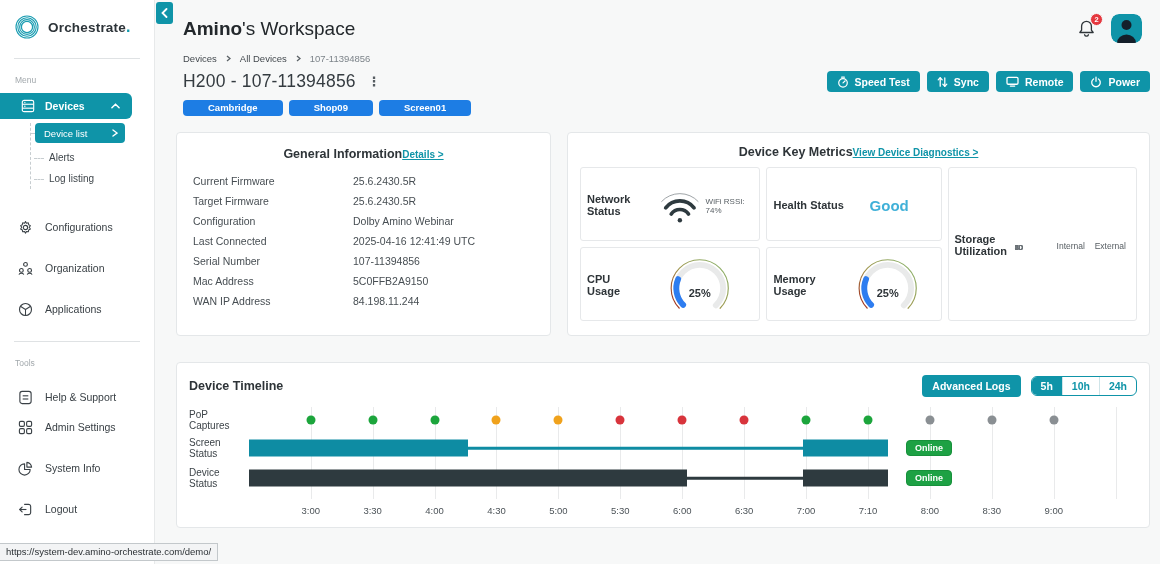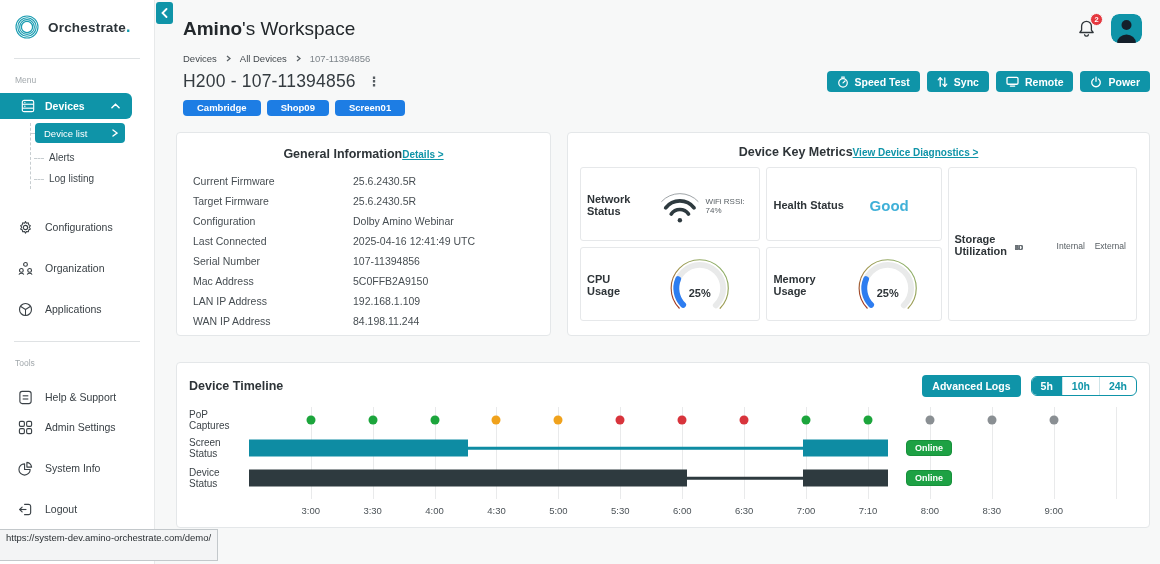--- a/index.html
+++ b/index.html
@@ -41,21 +41,21 @@
   .crumb { color:#43494e; cursor:pointer; }
   .crumb.last { color:#7d848a; cursor:default; }
 
   .title-row { display:flex; align-items:center; margin:7px 0 0 7px; }
   .device-title { font-size:17.5px; font-weight:400; color:#343b40; letter-spacing:.2px; }
   .kebab { margin-left:12px; font-family:"DejaVu Sans",sans-serif; font-size:13px; color:#565d62; font-weight:700; cursor:pointer; line-height:1; }
   .actions { margin-left:auto; display:flex; gap:7px; }
   .action-btn { display:flex; align-items:center; gap:6px; background:#0f94a8; color:#fff; border:none; border-radius:4px; height:21px; padding:0 10px; font-size:10.5px; font-weight:700; font-family:inherit; cursor:pointer; }
 
   .tags { display:flex; gap:6px; margin:8px 0 0 7px; }
-  .tag { background:#1d7de4; color:#fff; font-size:9.5px; font-weight:600; padding:2px 14px 3px; border-radius:4px; }
+  .tag { background:#1d7de4; color:#fff; font-size:9.5px; font-weight:600; padding:2px 25px 3px; border-radius:4px; }
 
   .cards-row { display:flex; gap:16px; margin-top:16px; }
   .card { background:#fff; border:1px solid #e4e7e9; border-radius:4px; }
   .card-head { display:flex; align-items:center; justify-content:center; }
   .card-title { font-size:12.5px; font-weight:700; color:#2e3438; }
   .tlink { font-size:10px; font-weight:600; color:#0f94a8; text-decoration:underline; cursor:pointer; }
 
   .gi-card { width:375px; height:204px; padding:14px 16px; }
   .gi-rows { margin-top:10px; }
   .gi-row { display:flex; height:20px; align-items:center; font-size:10.5px; color:#474e53; }
@@ -98,21 +98,21 @@
   .tl-track { flex:1; position:relative; height:100%; margin-right:6px; }
   .tl-dot { position:absolute; top:50%; width:9px; height:9px; border-radius:50%; transform:translate(-50%,-50%); }
   .dot-green { background:#1ca53c; } .dot-amber { background:#f0a21c; }
   .dot-red { background:#d8343c; }  .dot-gray { background:#8a8f93; }
   .tl-seg-thick { position:absolute; top:50%; height:17px; transform:translateY(-50%); }
   .tl-seg-thin { position:absolute; top:50%; height:2.5px; transform:translateY(-50%); }
   .tl-badge { position:absolute; left:74.5%; top:50%; transform:translateY(-50%); background:#1da144; border:1px solid #17913b; color:#fff; font-size:9px; font-weight:600; border-radius:4px; padding:2px 8px; }
   .tl-axis { position:relative; margin:12px 6px 0 60px; height:13px; }
   .tl-axis span { position:absolute; transform:translateX(-50%); font-size:9.5px; color:#4b5257; }
 
-  .url-tip { position:absolute; left:0; bottom:3px; background:#f3f4f5; border:1px solid #c3c8cb; border-left:none; font-size:9.5px; color:#2b3034; padding:2px 6px 17px; z-index:5; }
+  .url-tip { position:absolute; left:0; bottom:3px; background:#f3f4f5; border:1px solid #c3c8cb; border-left:none; font-size:9.5px; color:#2b3034; padding:2px 6px 3px; z-index:5; }
 </style>
 </head>
 <body>
 
 <aside class="sidebar">
   <div class="logo-row">
     <svg width="26" height="26" viewBox="0 0 26 26">
       <circle cx="13" cy="13" r="11" fill="none" stroke="#1b9db2" stroke-width="1.1"></circle>
       <circle cx="13" cy="13" r="9.2" fill="none" stroke="#1b9db2" stroke-width="1.1"></circle>
       <circle cx="13" cy="13" r="7.4" fill="none" stroke="#1b9db2" stroke-width="1.1"></circle>
@@ -334,24 +334,20 @@
             <span class="gi-label">Last Connected</span>
             <span class="gi-value">2025-04-16 12:41:49 UTC</span>
           </div>
           <div class="gi-row">
             <span class="gi-label">Serial Number</span>
             <span class="gi-value">107-11394856</span>
           </div>
           <div class="gi-row">
             <span class="gi-label">Mac Address</span>
             <span class="gi-value">5C0FFB2A9150</span>
-          </div>
-          <div class="gi-row">
-            <span class="gi-label">LAN IP Address</span>
-            <span class="gi-value">192.168.1.109</span>
           </div>
           <div class="gi-row">
             <span class="gi-label">WAN IP Address</span>
             <span class="gi-value">84.198.11.244</span>
           </div>
         </div>
     </section>
 
     <section class="card metrics-card">
       <div class="card-head">

